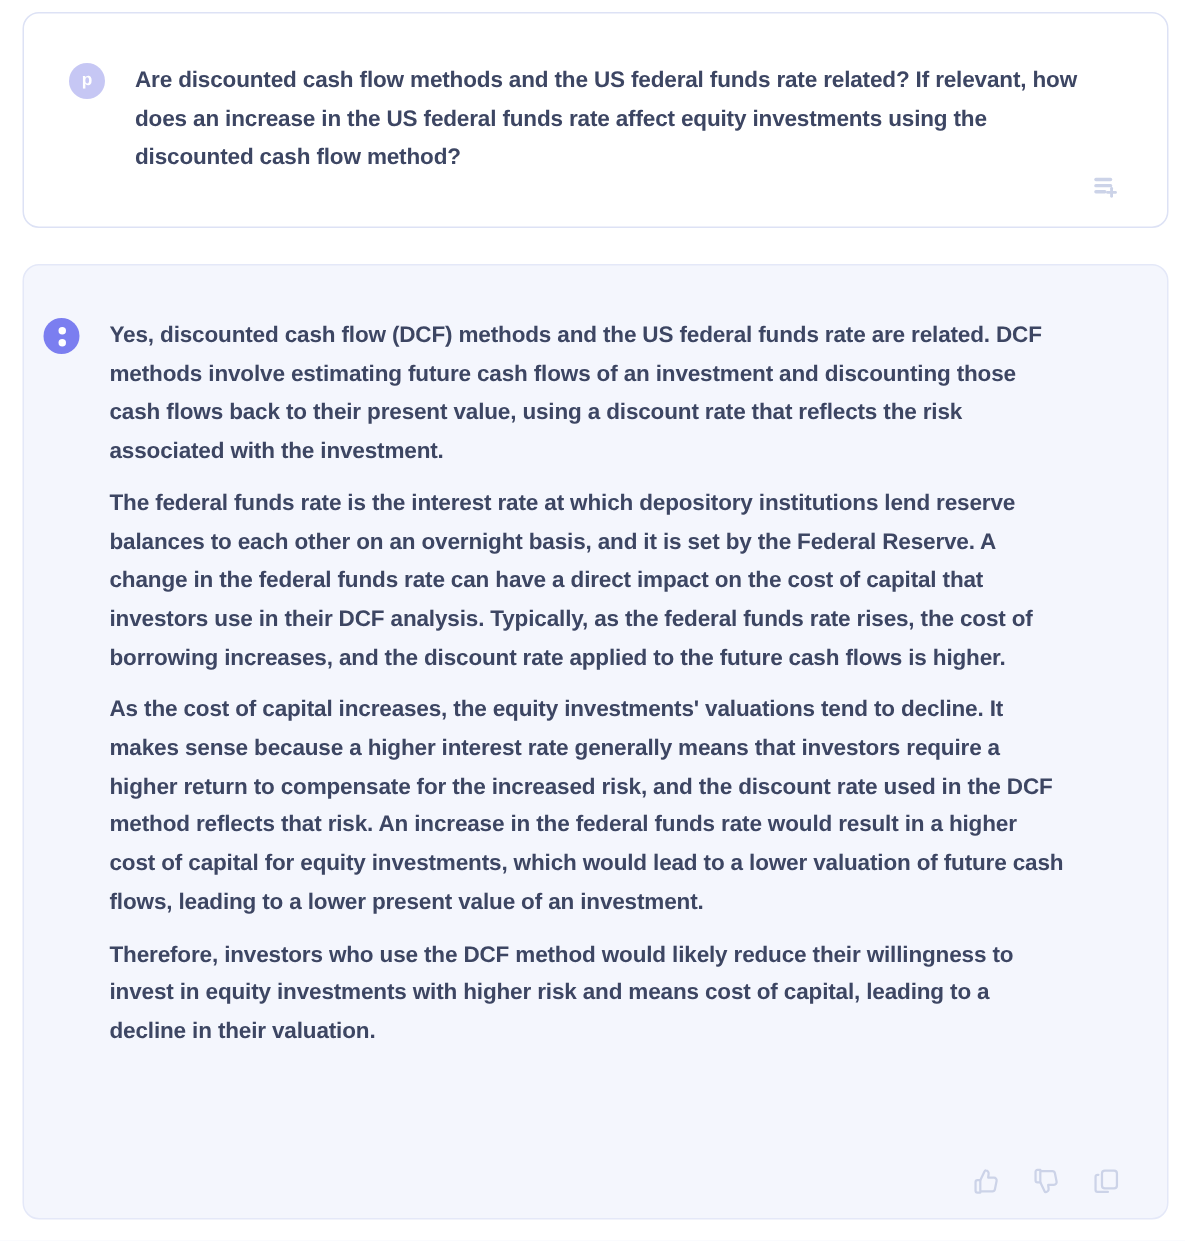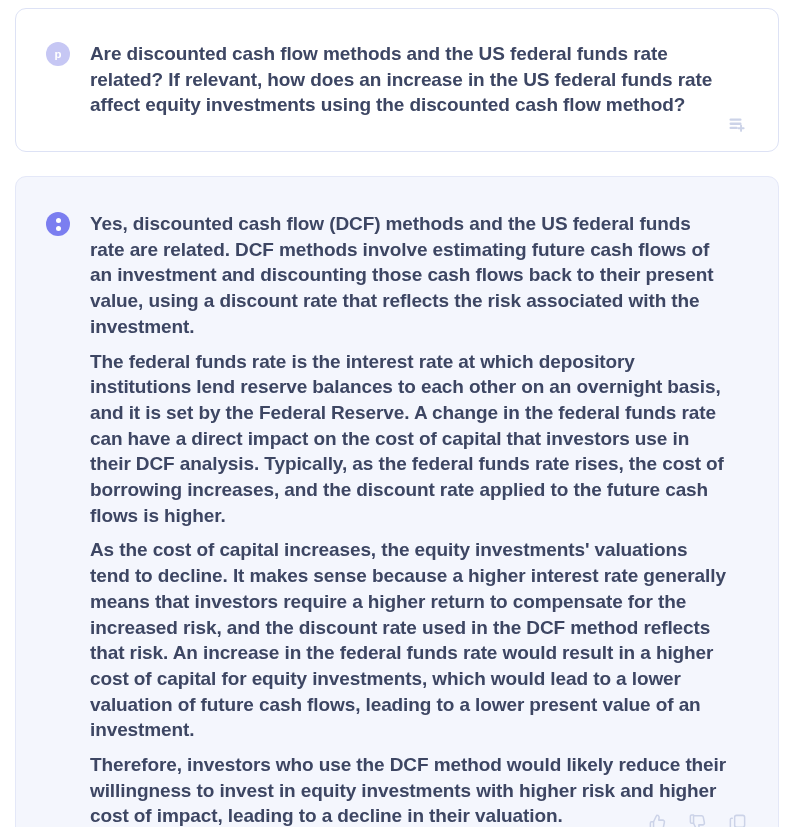--- a/index.html
+++ b/index.html
@@ -35,21 +35,21 @@
   .message--user {
     background: #ffffff;
     padding: 32px 30px 20px 30px;
     min-height: 144px;
   }
 
   .message--assistant {
     background: #f4f6fd;
     border-color: #e4e8f8;
     margin-top: 24px;
-    padding: 34px 30px 18px 30px;
+    padding: 34px 30px 18px 13px;
     min-height: 637px;
   }
 
   
   .avatar {
     flex: 0 0 auto;
     width: 24px;
     height: 24px;
     border-radius: 50%;
     display: flex;
@@ -89,21 +89,21 @@
 
   
   .body {
     flex: 1 1 auto;
     min-width: 0;
     padding-right: 6px;
   }
 
   .body p {
     color: #3d4663;
-    font-size: 19px;
+    font-size: 15px;
     font-weight: 700;
     line-height: 25.7px;
     letter-spacing: -0.1px;
   }
 
   .message--assistant .body p + p {
     margin-top: 9px;
   }
 
   .message--user .body p {
@@ -182,21 +182,21 @@
       <span style="display:flex;flex-direction:column;gap:3px;align-items:center;">
         <span class="dot"></span>
         <span class="dot"></span>
       </span>
     </div>
 
     <div class="body">
       <p>Yes, discounted cash flow (DCF) methods and the US federal funds rate are related. DCF methods involve estimating future cash flows of an investment and discounting those cash flows back to their present value, using a discount rate that reflects the risk associated with the investment.</p>
       <p>The federal funds rate is the interest rate at which depository institutions lend reserve balances to each other on an overnight basis, and it is set by the Federal Reserve. A change in the federal funds rate can have a direct impact on the cost of capital that investors use in their DCF analysis. Typically, as the federal funds rate rises, the cost of borrowing increases, and the discount rate applied to the future cash flows is higher.</p>
       <p>As the cost of capital increases, the equity investments' valuations tend to decline. It makes sense because a higher interest rate generally means that investors require a higher return to compensate for the increased risk, and the discount rate used in the DCF method reflects that risk. An increase in the federal funds rate would result in a higher cost of capital for equity investments, which would lead to a lower valuation of future cash flows, leading to a lower present value of an investment.</p>
-      <p>Therefore, investors who use the DCF method would likely reduce their willingness to invest in equity investments with higher risk and higher cost of impact, leading to a decline in their valuation.</p>
+      <p>Therefore, investors who use the DCF method would likely reduce their willingness to invest in equity investments with higher risk and means cost of capital, leading to a decline in their valuation.</p>
     </div>
 
     <div class="actions actions--assistant">
 
       <button class="icon-btn" title="Good response">
         <span>
           <svg width="19" height="19" viewBox="0 0 24 24" fill="none" stroke="currentColor" stroke-width="1.9" stroke-linecap="round" stroke-linejoin="round">
             <path d="M7 21.5H4.6c-.9 0-1.6-.7-1.6-1.6v-7.3c0-.9.7-1.6 1.6-1.6H7"></path>
             <path d="M7 11.1l3.6-7.5c.2-.5.7-.8 1.2-.7 1.4.2 2.4 1.5 2.2 2.9L13.6 9h4.9c1.4 0 2.5 1.3 2.2 2.7l-1.4 7c-.2 1.1-1.2 1.8-2.2 1.8H7z"></path>
           </svg>

